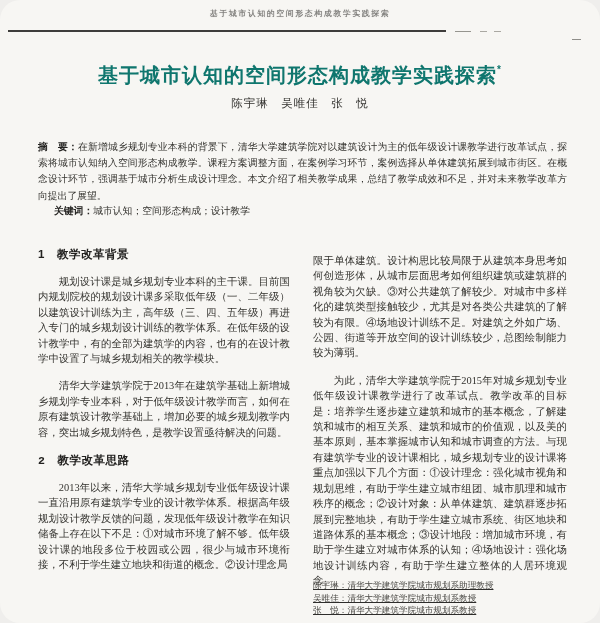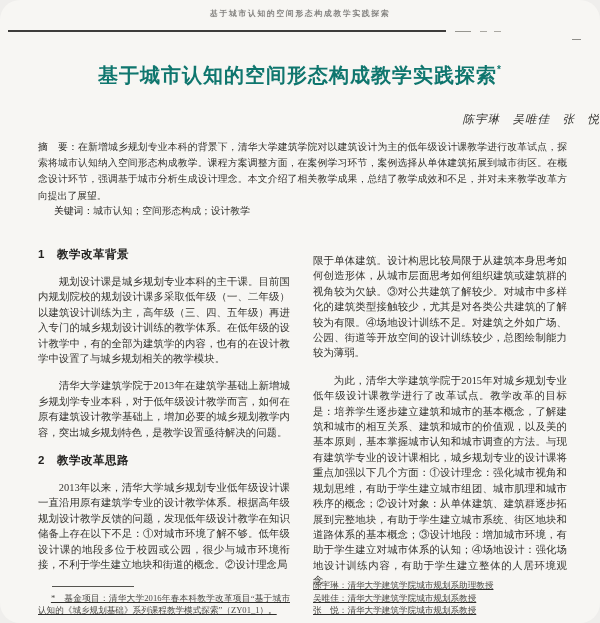--- a/index.html
+++ b/index.html
@@ -52,36 +52,35 @@
     position: absolute; top: 62px; left: 0; right: 0;
     text-align: center;
     font-family: "Liberation Sans", "DejaVu Sans", sans-serif;
     font-weight: bold;
     font-size: 20px; letter-spacing: 1px;
     color: #0f766e;
     margin: 0;
   }
   .title sup { font-size: 10px; vertical-align: 9px; }
   .authors {
-    position: absolute; top: 112px; left: 0; right: 0;
-    text-align: right;
+    position: absolute; top: 96px; left: 0; right: 0;
+    text-align: center;
     font-size: 11.5px; letter-spacing: 1px;
     color: #33322f;
-    font-style: italic;
   }
   
   .abstract {
     position: absolute; top: 139px; left: 38px; width: 529px;
     font-size: 9.8px; line-height: 16.2px;
     text-align: justify;
     color: #34332f;
   }
   .abstract .label, .keywords .label {
     font-family: "Liberation Sans", "DejaVu Sans", sans-serif;
-    font-weight: normal; color: #232220;
+    font-weight: bold; color: #232220;
   }
   .keywords {
     position: absolute; top: 205px; left: 54px; width: 529px;
     font-size: 9.8px;
     color: #34332f;
   }
   
   .columns {
     position: absolute; top: 241px; left: 38px;
     width: 529px; height: 378px;
@@ -89,21 +88,21 @@
   }
   .col { position: relative; box-sizing: border-box; }
   .col-left  { width: 252px; }
   .col-right { width: 254px; }
   .col h2 {
     font-family: "Liberation Sans", "DejaVu Sans", sans-serif;
     font-size: 11.5px; font-weight: bold; color: #232220;
     margin: 0 0 9px 0; padding-top: 6px;
     letter-spacing: 0.5px;
   }
-  .col h2.second { margin-top: 7px; }
+  .col h2.second { margin-top: 7px; font-family: Liberation Mono, monospace; }
   .col p {
     font-size: 10.4px; line-height: 15.4px;
     text-align: justify;
     text-indent: 2em;
     margin: 12px 0 3px 0;
     color: #34332f;
   }
   .col p.no-indent { text-indent: 0; }
   
   .footnote-block {
@@ -147,24 +146,20 @@
 
   <div class="columns">
 
     <div class="col col-left">
       <h2>1　教学改革背景</h2>
       <p>规划设计课是城乡规划专业本科的主干课。目前国内规划院校的规划设计课多采取低年级（一、二年级）以建筑设计训练为主，高年级（三、四、五年级）再进入专门的城乡规划设计训练的教学体系。在低年级的设计教学中，有的全部为建筑学的内容，也有的在设计教学中设置了与城乡规划相关的教学模块。</p>
       <p>清华大学建筑学院于2013年在建筑学基础上新增城乡规划学专业本科，对于低年级设计教学而言，如何在原有建筑设计教学基础上，增加必要的城乡规划教学内容，突出城乡规划特色，是教学设置亟待解决的问题。</p>
       <h2 class="second">2　教学改革思路</h2>
       <p>2013年以来，清华大学城乡规划专业低年级设计课一直沿用原有建筑学专业的设计教学体系。根据高年级规划设计教学反馈的问题，发现低年级设计教学在知识储备上存在以下不足：①对城市环境了解不够。低年级设计课的地段多位于校园或公园，很少与城市环境衔接，不利于学生建立地块和街道的概念。②设计理念局</p>
 
-      <div class="footnote-block">
-        <div class="footnote-rule"></div>
-        <div class="footnote">*　基金项目：清华大学2016年春本科教学改革项目“基于城市认知的《城乡规划基础》系列课程教学模式探索”（ZY01_1）。</div>
-      </div>
     </div>
 
     <div class="col col-right">
       <p class="no-indent">限于单体建筑。设计构思比较局限于从建筑本身思考如何创造形体，从城市层面思考如何组织建筑或建筑群的视角较为欠缺。③对公共建筑了解较少。对城市中多样化的建筑类型接触较少，尤其是对各类公共建筑的了解较为有限。④场地设计训练不足。对建筑之外如广场、公园、街道等开放空间的设计训练较少，总图绘制能力较为薄弱。</p>
       <p>为此，清华大学建筑学院于2015年对城乡规划专业低年级设计课教学进行了改革试点。教学改革的目标是：培养学生逐步建立建筑和城市的基本概念，了解建筑和城市的相互关系、建筑和城市的价值观，以及美的基本原则，基本掌握城市认知和城市调查的方法。与现有建筑学专业的设计课相比，城乡规划专业的设计课将重点加强以下几个方面：①设计理念：强化城市视角和规划思维，有助于学生建立城市组团、城市肌理和城市秩序的概念；②设计对象：从单体建筑、建筑群逐步拓展到完整地块，有助于学生建立城市系统、街区地块和道路体系的基本概念；③设计地段：增加城市环境，有助于学生建立对城市体系的认知；④场地设计：强化场地设计训练内容，有助于学生建立整体的人居环境观念。</p>
 
       <div class="footnote-block">
         <div class="author-note">陈宇琳：清华大学建筑学院城市规划系助理教授</div>
         <div class="author-note">吴唯佳：清华大学建筑学院城市规划系教授</div>
         <div class="author-note">张　悦：清华大学建筑学院城市规划系教授</div>

